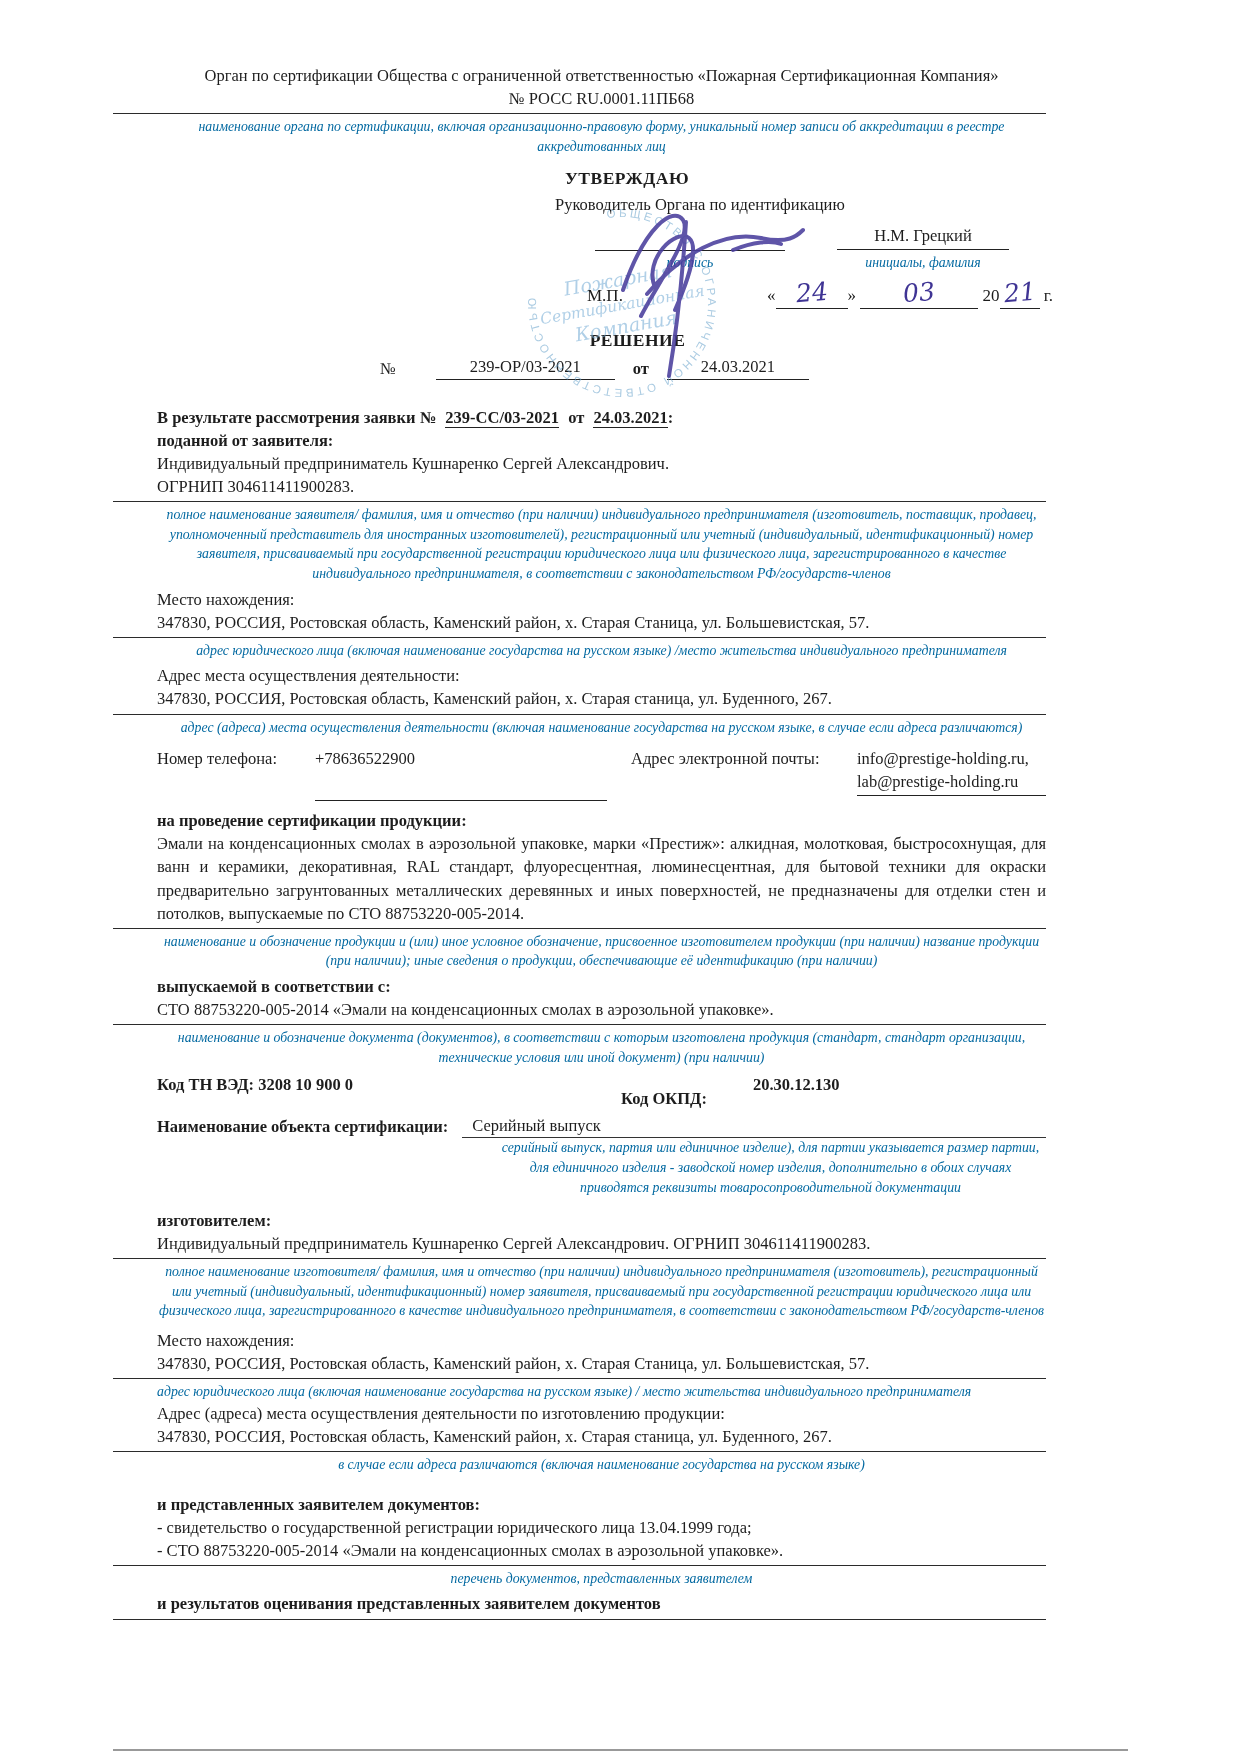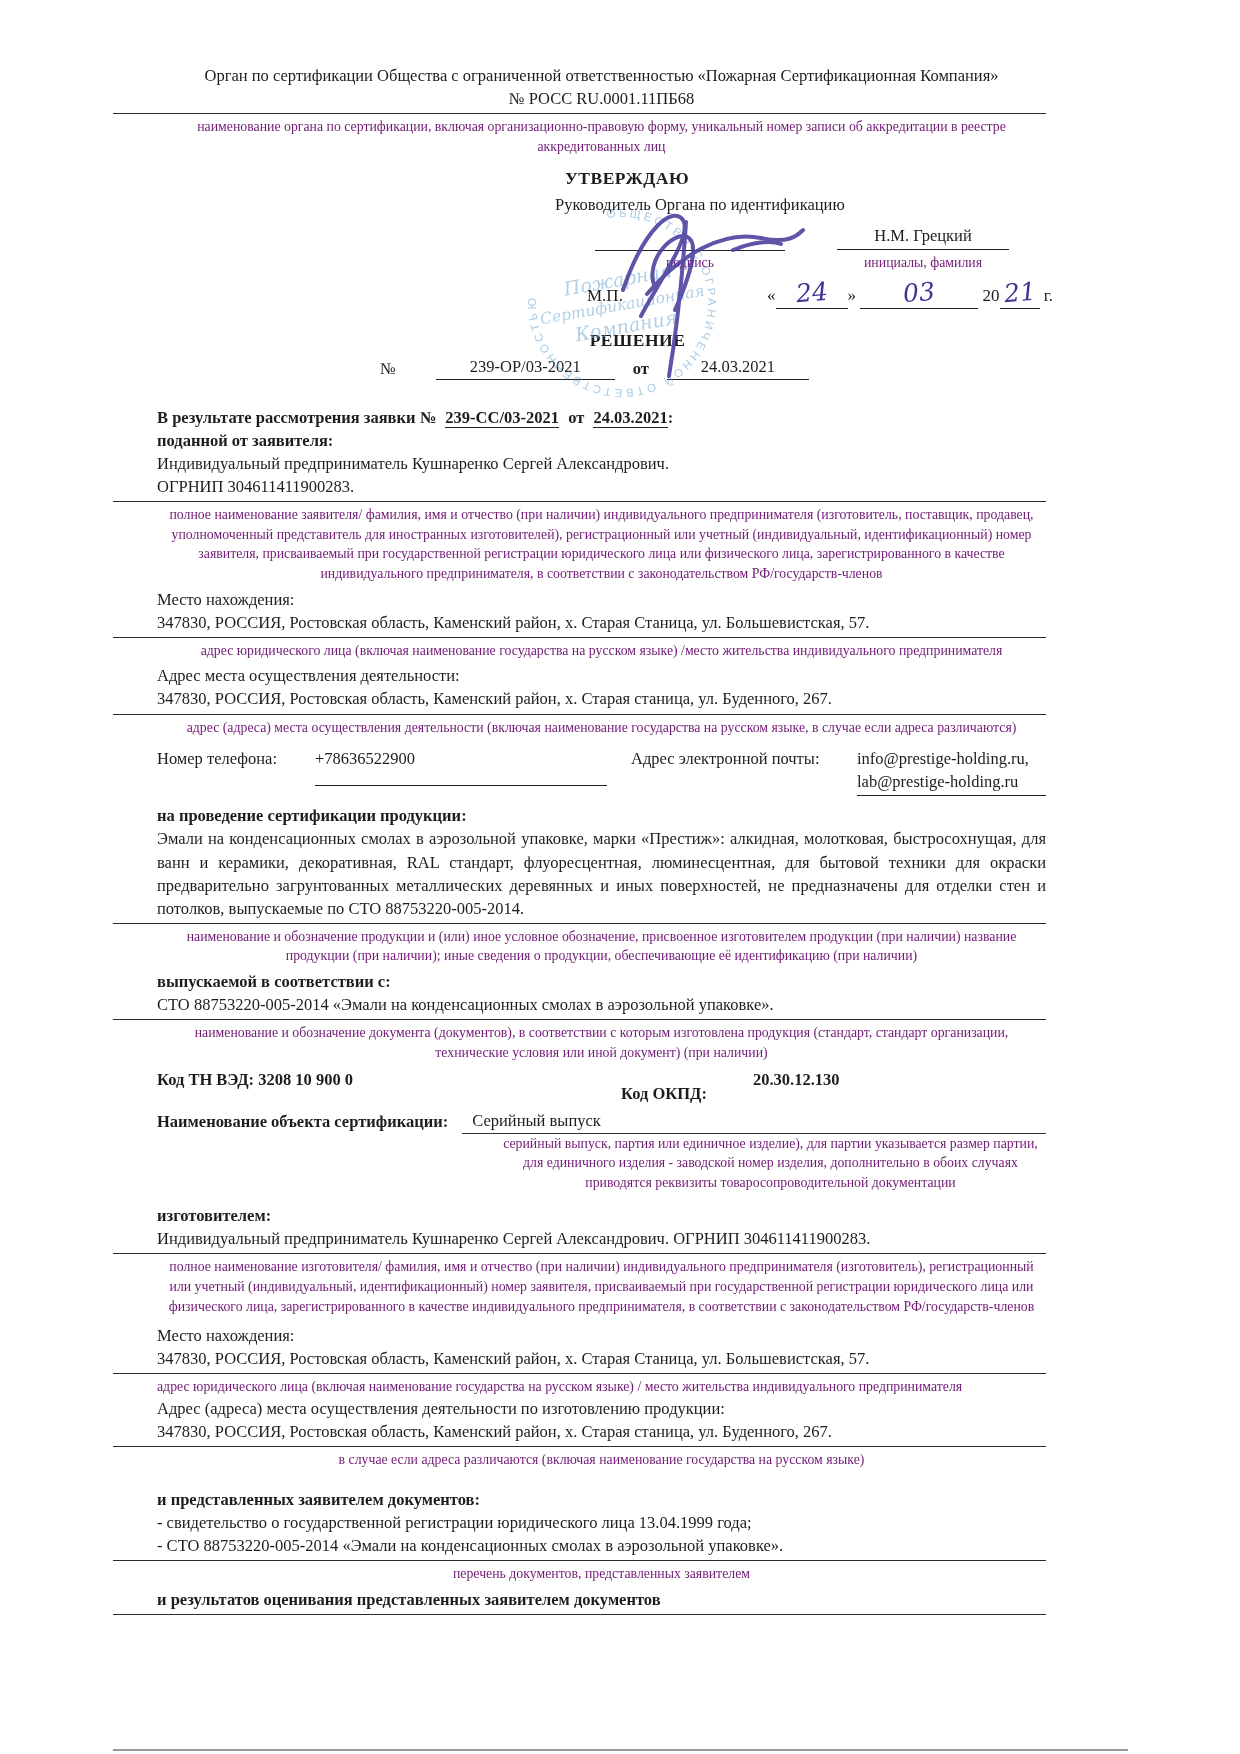--- a/index.html
+++ b/index.html
@@ -1,21 +1,21 @@
 <!DOCTYPE html>
 <html><head>
 <meta charset="utf-8">
 <style>
   html,body{margin:0;padding:0;background:#e8e8e8;}
   .page{position:relative;width:1240px;height:1754px;background:#ffffff;overflow:hidden;
         font-family:"Liberation Serif","DejaVu Serif",serif;color:#1d1d1d;}
   .content{position:absolute;left:157px;top:64px;width:889px;font-size:16.5px;line-height:1.4;}
   .center{text-align:center;}
   .bold{font-weight:bold;}
-  .small{font-size:13.8px;line-height:1.42;color:#701a75;}
+  .small{font-size:13.8px;line-height:1.42;color:#0369a1;font-style:italic;}
   .rule{border:none;border-top:1.8px solid #2b2b2b;margin:3px 0 3px -44px;width:calc(100% + 44px);}
   .rule.thin{border-top-width:1.4px;}
   .u{border-bottom:1.5px solid #222;}
   .pad-u{padding:0 34px 1px 34px;}
   .mt4{margin-top:4px;} .mt8{margin-top:8px;} .mt12{margin-top:12px;} .mt18{margin-top:18px;} .mt26{margin-top:26px;}
   .seg{margin-right:5px;}
   
   .approval{position:relative;height:158px;margin-top:10px;z-index:2;}
   .ap-title{position:absolute;left:408px;top:0;font-weight:bold;font-size:17.5px;letter-spacing:.5px;text-align:center;}
   .ap-head{position:absolute;left:398px;top:27px;}
@@ -31,21 +31,21 @@
         display:inline-block;transform:rotate(-5deg);line-height:1;}
   
   .dec-title{text-align:center;padding-left:72px;font-weight:bold;font-size:17.5px;margin-top:4px;letter-spacing:.5px;}
   .dec-row{display:flex;align-items:flex-end;margin-left:223px;margin-top:2px;}
   .dec-row .no{margin-right:40px;}
   .dec-row .from{font-weight:bold;margin:0 18px;}
   .dec-sub{text-align:center;padding-left:60px;margin-top:3px;}
   
   .contact-row{display:flex;align-items:flex-start;margin-top:10px;}
   .c-phone-label{width:158px;}
-  .c-phone-val{width:292px;border-bottom:1.6px solid #222;padding-bottom:15px;margin-right:24px;}
+  .c-phone-val{width:292px;border-bottom:1.6px solid #222;padding-bottom:30px;margin-right:24px;}
   .c-email-label{width:226px;}
   .c-email-val{flex:1;border-bottom:1.6px solid #222;padding-bottom:2px;}
   .justify{text-align:justify;}
   .code-row{display:flex;margin-top:6px;}
   .code-row .tnved{font-weight:bold;}
   .code-row .okpd-l{font-weight:bold;margin-left:268px;margin-top:14px;}
   .code-row .okpd-v{font-weight:bold;margin-left:46px;}
   .object-row{display:flex;align-items:flex-end;margin-top:4px;}
   .object-row .lbl{font-weight:bold;margin-right:14px;white-space:nowrap;}
   .object-row .val{flex:1;border-bottom:1.5px solid #333;padding-left:10px;}

